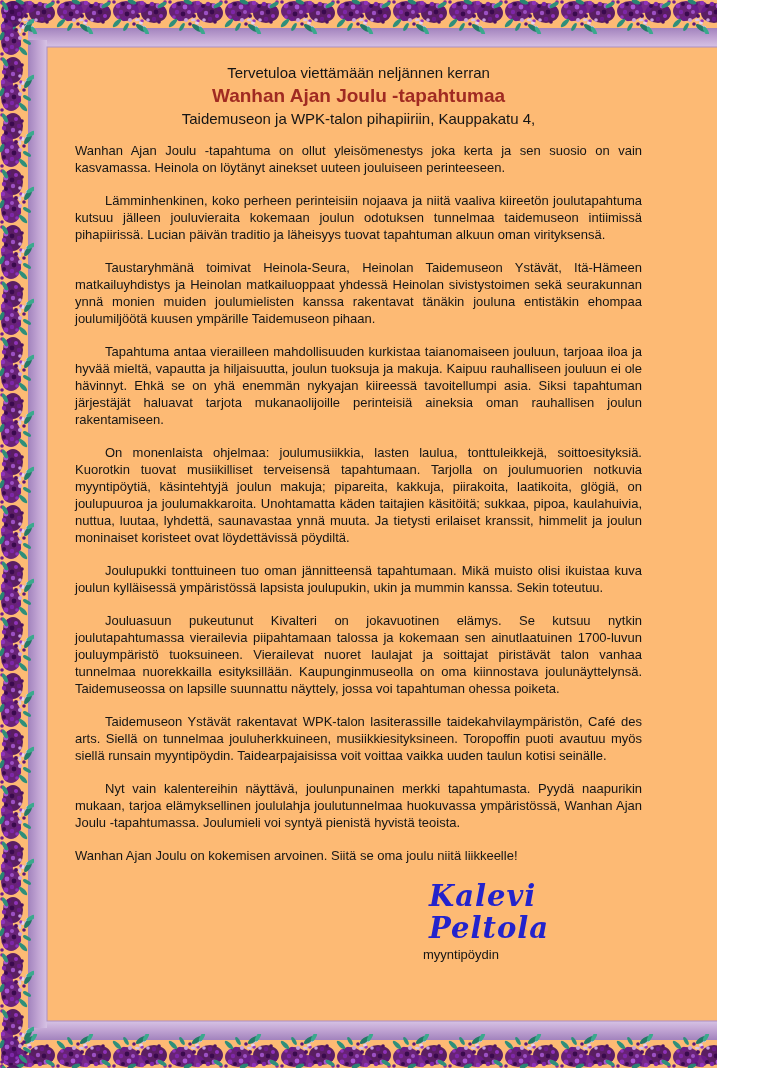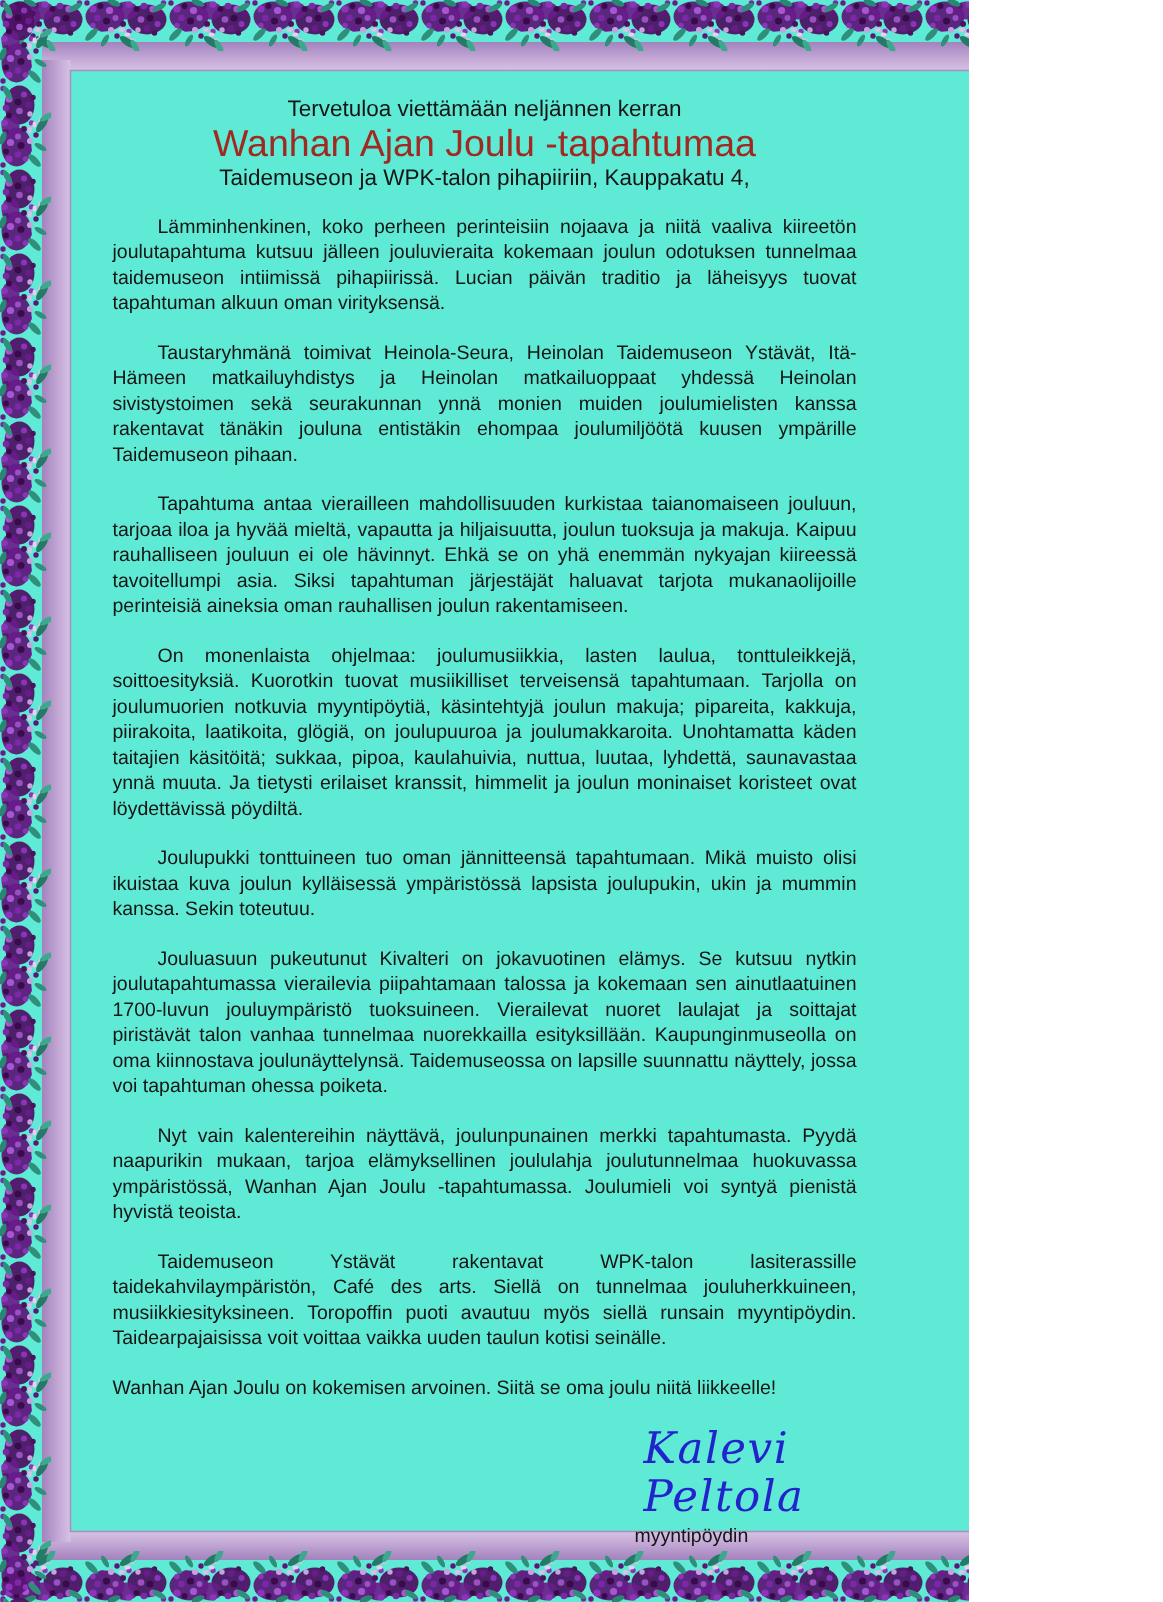--- a/index.html
+++ b/index.html
@@ -1,45 +1,45 @@
 <!DOCTYPE html>
 <html><head>
 <meta charset="utf-8">
 <style>
   html,body{margin:0;padding:0;background:#ffffff;}
   .page{
     position:relative;
-    width:646px;height:1068px;
-    background:#5eead4;
+    width:717px;height:1068px;
+    background:#fdba74;
     overflow:hidden;
     font-family:"Liberation Sans","DejaVu Sans",sans-serif;
   }
   .border-svg{position:absolute;left:0;top:0;width:775px;height:1068px;pointer-events:none;}
   .content{
     position:absolute;
     left:47px;top:47px;right:47px;bottom:47px;
     padding:16px 28px 0 28px;
     color:#151515;
     font-size:13px;
     line-height:17px;
   }
   .hdr{text-align:center;margin:0 0 14px 0;}
   .hdr-line1{font-size:15px;line-height:20px;margin:0;}
-  .hdr-title{font-size:25px;line-height:24px;font-weight:normal;margin:1px 0;}
+  .hdr-title{font-size:19px;line-height:24px;font-weight:bold;margin:1px 0;}
   .hdr-line3,.hdr-line4{font-size:15px;line-height:19px;margin:0;text-align:center;}
   .bodytext p{
     margin:0 0 16px 0;
     text-align:justify;
   }
   .bodytext p.indent{text-indent:30px;}
   .sig-block{margin-top:14px;margin-left:348px;}
   .sig-name{
     font-family:"DejaVu Serif","Liberation Serif",serif;
     font-style:italic;
-    font-weight:normal;
+    font-weight:bold;
     font-size:29px;
     line-height:32px;
     letter-spacing:1px;
     margin-left:6px;
   }
   .sig-role{font-size:13px;line-height:17px;margin-top:2px;}
 </style>
 </head>
 <body>
 
@@ -140,28 +140,29 @@
 
   <div class="content">
 
     <div class="hdr">
       <p class="hdr-line1">Tervetuloa viettämään neljännen kerran</p>
       <p class="hdr-title" style="color:#a02a22;">Wanhan Ajan Joulu -tapahtumaa</p>
       <p class="hdr-line3">Taidemuseon ja WPK-talon pihapiiriin, Kauppakatu 4,</p>
     </div>
 
     <div class="bodytext">
+      <p>Wanhan Ajan Joulu -tapahtuma on ollut yleisömenestys joka kerta ja sen suosio on vain kasvamassa. Heinola on löytänyt ainekset uuteen jouluiseen perinteeseen.</p>
       <p class="indent">Lämminhenkinen, koko perheen perinteisiin nojaava ja niitä vaaliva kiireetön joulutapahtuma kutsuu jälleen jouluvieraita kokemaan joulun odotuksen tunnelmaa taidemuseon intiimissä pihapiirissä. Lucian päivän traditio ja läheisyys tuovat tapahtuman alkuun oman virityksensä.</p>
       <p class="indent">Taustaryhmänä toimivat Heinola-Seura, Heinolan Taidemuseon Ystävät, Itä-Hämeen matkailuyhdistys ja Heinolan matkailuoppaat yhdessä Heinolan sivistystoimen sekä seurakunnan ynnä monien muiden joulumielisten kanssa rakentavat tänäkin jouluna entistäkin ehompaa joulumiljöötä kuusen ympärille Taidemuseon pihaan.</p>
       <p class="indent">Tapahtuma antaa vierailleen mahdollisuuden kurkistaa taianomaiseen jouluun, tarjoaa iloa ja hyvää mieltä, vapautta ja hiljaisuutta, joulun tuoksuja ja makuja. Kaipuu rauhalliseen jouluun ei ole hävinnyt. Ehkä se on yhä enemmän nykyajan kiireessä tavoitellumpi asia. Siksi tapahtuman järjestäjät haluavat tarjota mukanaolijoille perinteisiä aineksia oman rauhallisen joulun rakentamiseen.</p>
       <p class="indent">On monenlaista ohjelmaa: joulumusiikkia, lasten laulua, tonttuleikkejä, soittoesityksiä. Kuorotkin tuovat musiikilliset terveisensä tapahtumaan. Tarjolla on joulumuorien notkuvia myyntipöytiä, käsintehtyjä joulun makuja; pipareita, kakkuja, piirakoita, laatikoita, glögiä, on joulupuuroa ja joulumakkaroita. Unohtamatta käden taitajien käsitöitä; sukkaa, pipoa, kaulahuivia, nuttua, luutaa, lyhdettä, saunavastaa ynnä muuta. Ja tietysti erilaiset kranssit, himmelit ja joulun moninaiset koristeet ovat löydettävissä pöydiltä.</p>
       <p class="indent">Joulupukki tonttuineen tuo oman jännitteensä tapahtumaan. Mikä muisto olisi ikuistaa kuva joulun kylläisessä ympäristössä lapsista joulupukin, ukin ja mummin kanssa. Sekin toteutuu.</p>
       <p class="indent">Jouluasuun pukeutunut Kivalteri on jokavuotinen elämys. Se kutsuu nytkin joulutapahtumassa vierailevia piipahtamaan talossa ja kokemaan sen ainutlaatuinen 1700-luvun jouluympäristö tuoksuineen. Vierailevat nuoret laulajat ja soittajat piristävät talon vanhaa tunnelmaa nuorekkailla esityksillään. Kaupunginmuseolla on oma kiinnostava joulunäyttelynsä. Taidemuseossa on lapsille suunnattu näyttely, jossa voi tapahtuman ohessa poiketa.</p>
+      <p class="indent">Taidemuseon Ystävät rakentavat WPK-talon lasiterassille taidekahvilaympäristön, Café des arts. Siellä on tunnelmaa jouluherkkuineen, musiikkiesityksineen. Toropoffin puoti avautuu myös siellä runsain myyntipöydin. Taidearpajaisissa voit voittaa vaikka uuden taulun kotisi seinälle.</p>
       <p class="indent">Nyt vain kalentereihin näyttävä, joulunpunainen merkki tapahtumasta. Pyydä naapurikin mukaan, tarjoa elämyksellinen joululahja joulutunnelmaa huokuvassa ympäristössä, Wanhan Ajan Joulu -tapahtumassa. Joulumieli voi syntyä pienistä hyvistä teoista.</p>
-      <p class="indent">Taidemuseon Ystävät rakentavat WPK-talon lasiterassille taidekahvilaympäristön, Café des arts. Siellä on tunnelmaa jouluherkkuineen, musiikkiesityksineen. Toropoffin puoti avautuu myös siellä runsain myyntipöydin. Taidearpajaisissa voit voittaa vaikka uuden taulun kotisi seinälle.</p>
       <p>Wanhan Ajan Joulu on kokemisen arvoinen. Siitä se oma joulu niitä liikkeelle!</p>
     </div>
 
     <div class="sig-block">
       <div class="sig-name" style="color:#2323cc;">Kalevi Peltola</div>
       <div class="sig-role">myyntipöydin</div>
     </div>
 
   </div>
 </div>

